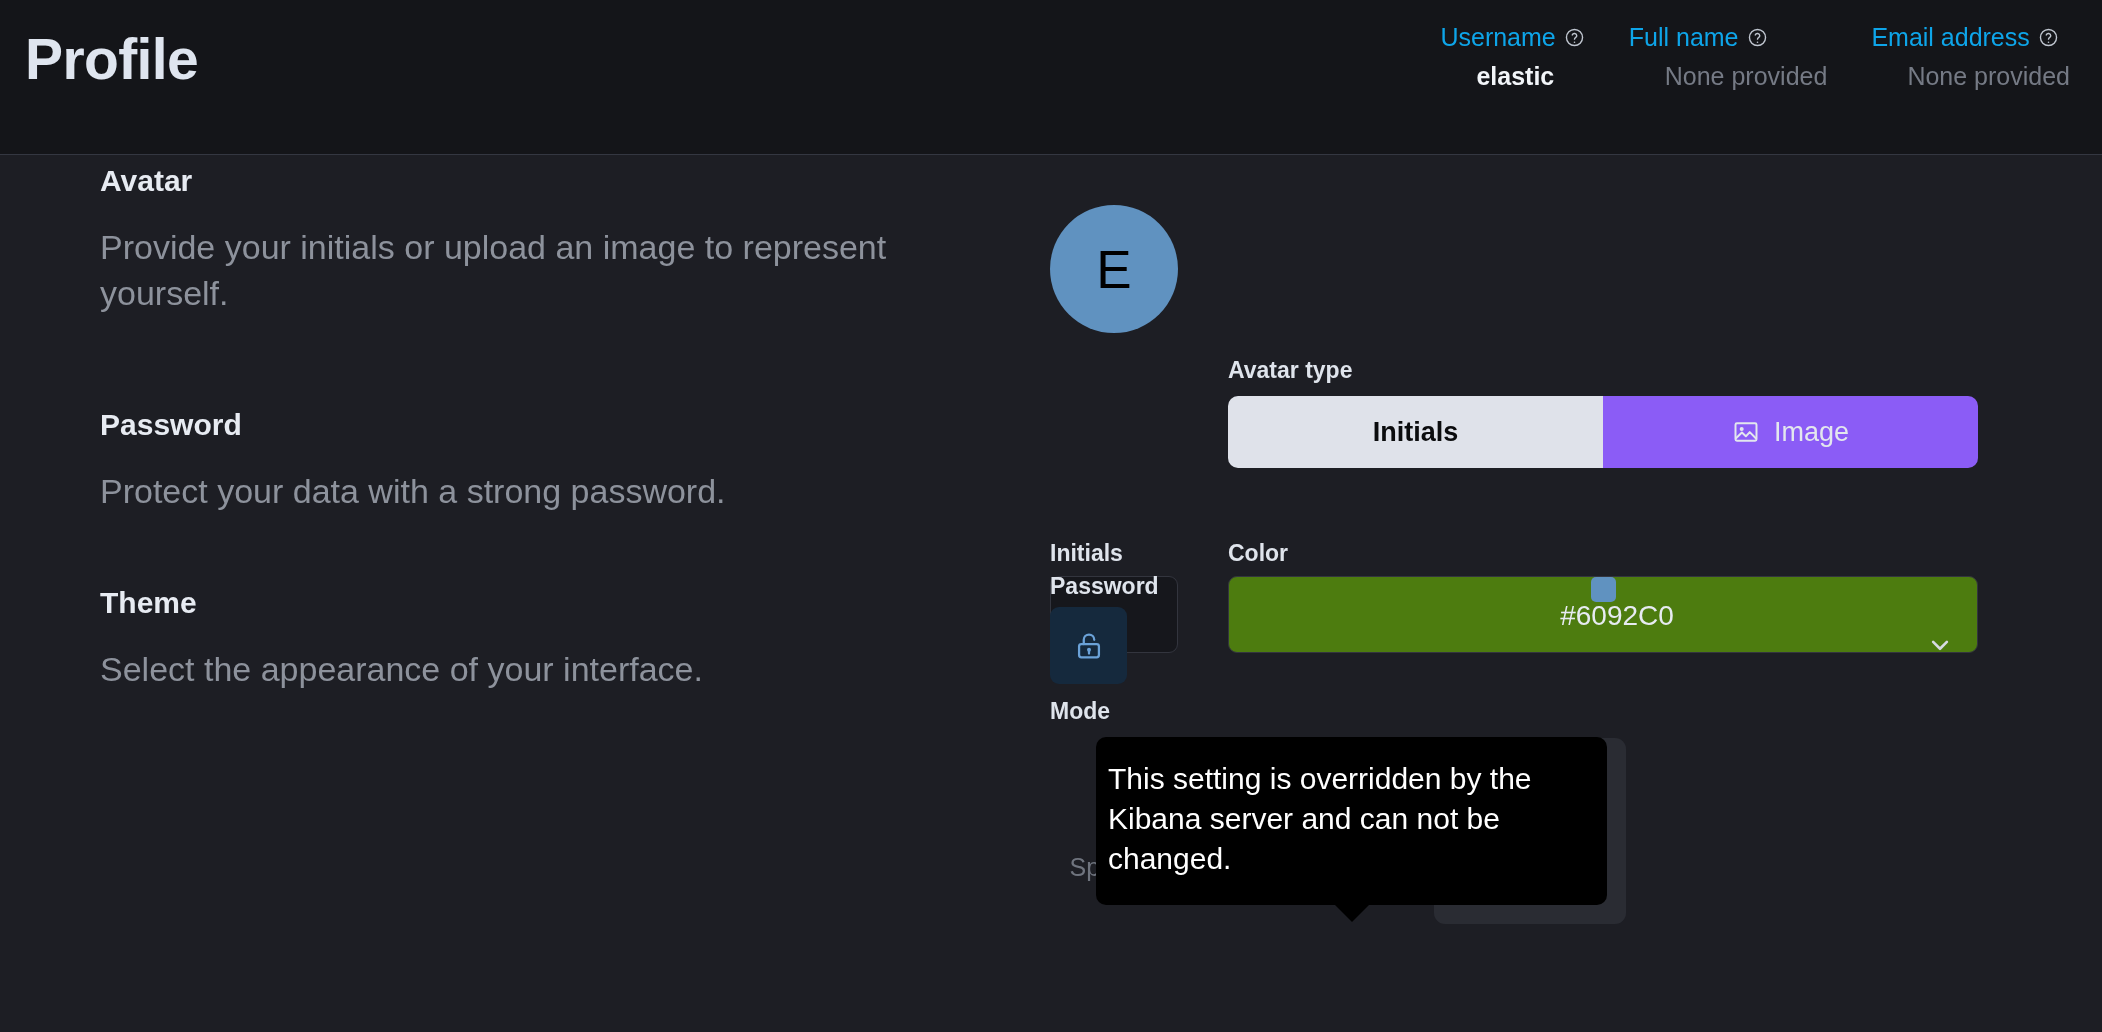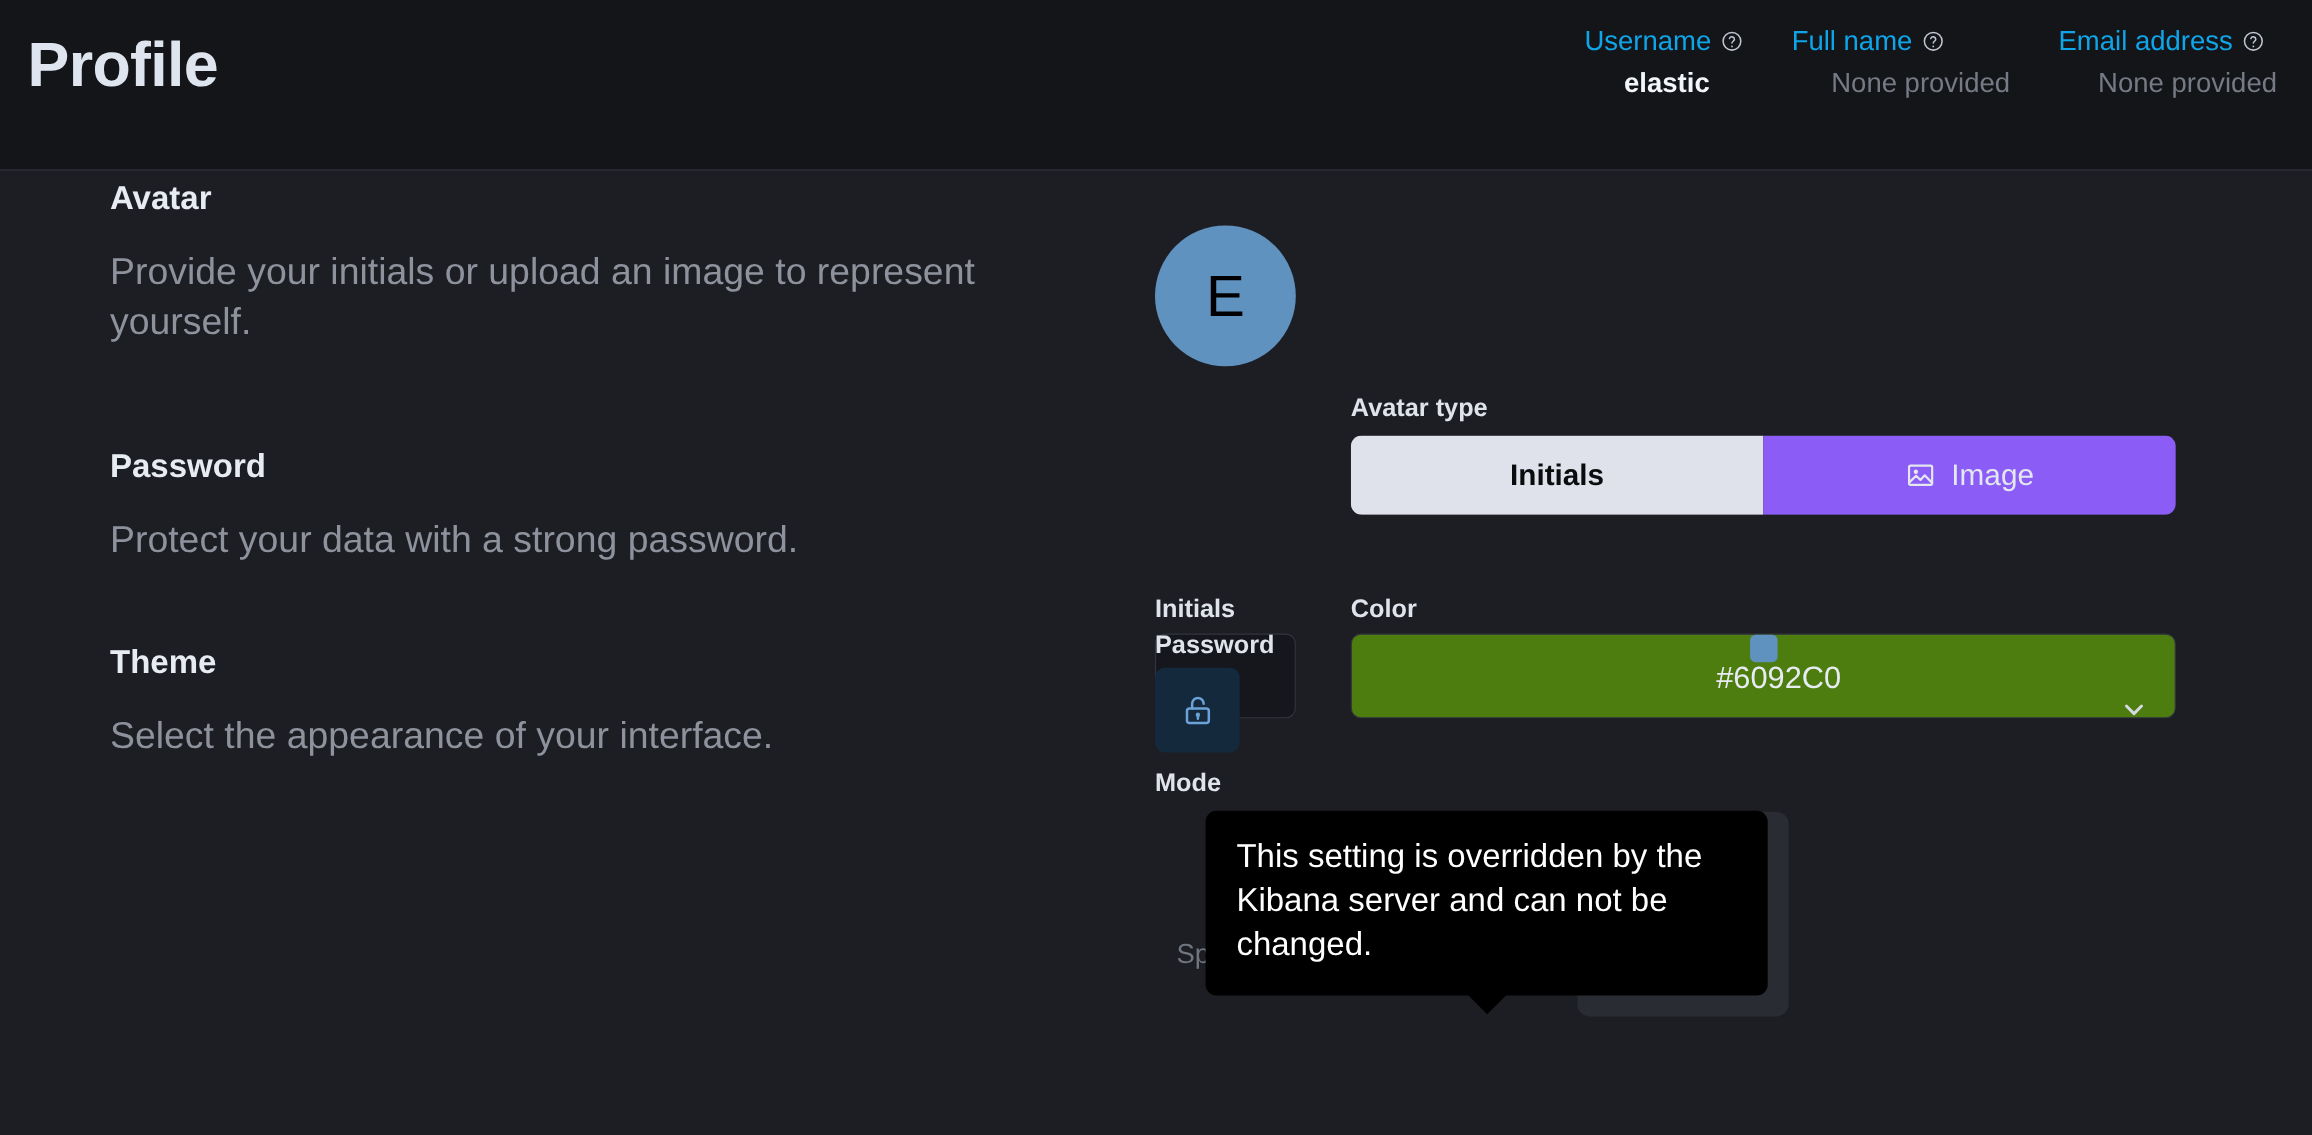--- a/index.html
+++ b/index.html
@@ -228,21 +228,21 @@
   .icon-button svg { display: block; }
 
   
   .tooltip {
     position: absolute;
     left: 1096px;
     top: 582px;
     width: 511px;
     background: #000000;
     border-radius: 10px;
-    padding: 22px 28px 26px 28px;
+    padding: 22px 28px 26px 12px;
     z-index: 50;
   }
   .tooltip-text {
     font-size: 30px;
     line-height: 1.33;
     color: #ffffff;
     font-weight: 400;
   }
   .tooltip-arrow {
     position: absolute;

